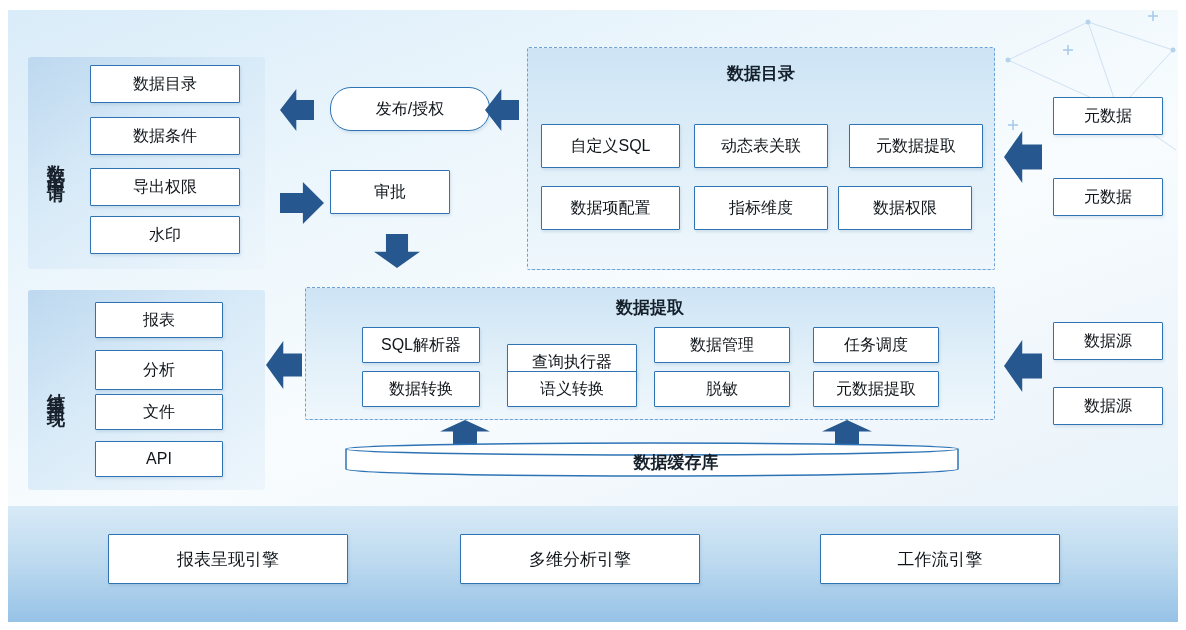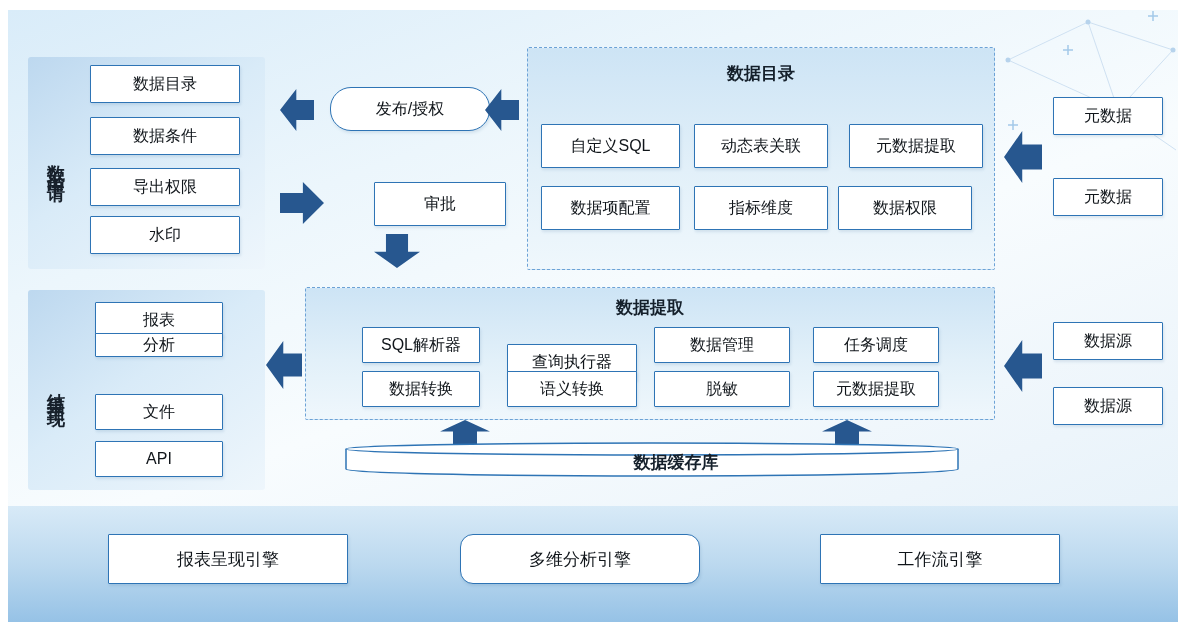--- a/index.html
+++ b/index.html
@@ -93,26 +93,26 @@
     </div>
     <div class="wbox" style="left:82px; top:55px;  width:150px; height:38px;">数据目录</div>
     <div class="wbox" style="left:82px; top:107px; width:150px; height:38px;text-align:center;">数据条件</div>
     <div class="wbox" style="left:82px; top:158px; width:150px; height:38px;">导出权限</div>
     <div class="wbox" style="left:82px; top:206px; width:150px; height:38px;">水印</div>
 
     <div class="side-panel" style="left:20px; top:280px; width:237px; height:200px;">
       <div class="vlabel">结果呈现</div>
     </div>
     <div class="wbox" style="left:87px; top:292px; width:128px; height:36px;">报表</div>
-    <div class="wbox" style="left:87px; top:323px; width:128px; height:24px;">分析</div>
+    <div class="wbox" style="left:87px; top:340px; width:128px; height:40px;">分析</div>
     <div class="wbox" style="left:87px; top:384px; width:128px; height:36px;">文件</div>
     <div class="wbox" style="left:87px; top:431px; width:128px; height:36px;">API</div>
 
     <div class="wbox" style="left:322px; top:77px;  width:160px; height:44px;border-radius:21px;">发布/授权</div>
-    <div class="wbox" style="left:322px; top:172px; width:132px; height:44px;margin-left:44px;">审批</div>
+    <div class="wbox" style="left:322px; top:160px; width:120px; height:44px;">审批</div>
 
     <div class="arrow left" style="left:272px; top:79px;  width:34px; height:42px;"></div>
     <div class="arrow left" style="left:477px; top:79px;  width:34px; height:42px;"></div>
     <div class="arrow right" style="left:272px; top:172px; width:44px; height:42px;"></div>
     <div class="arrow down" style="left:366px; top:224px; width:46px; height:34px;"></div>
 
     <div class="dashed-panel" style="left:519px; top:37px; width:468px; height:223px;">
       <div class="panel-title">数据目录</div>
     </div>
     <div class="wbox" style="left:533px; top:114px; width:139px; height:44px;">自定义SQL</div>
@@ -148,17 +148,17 @@
     <div class="arrow up" style="left:814px; top:410px; width:50px; height:24px;"></div>
     <div class="cyl" style="left:337px; top:432px; width:614px; height:36px;">
       <svg viewBox="0 0 614 36" preserveAspectRatio="none">
         <path d="M1 7 L1 27 A306 7 0 0 0 613 27 L613 7" fill="#ffffff" stroke="#2e74b5" stroke-width="1.5"></path>
         <ellipse cx="307" cy="7" rx="306" ry="6" fill="#ffffff" stroke="#2e74b5" stroke-width="1.5"></ellipse>
       </svg>
       <div class="cyl-label">数据缓存库</div>
     </div>
 
     <div class="wbox engine" style="left:100px; top:524px; width:240px; height:50px;">报表呈现引擎</div>
-    <div class="wbox engine" style="left:452px; top:524px; width:240px; height:50px;border-radius:13px;">多维分析引擎</div>
+    <div class="wbox engine" style="left:452px; top:524px; width:240px; height:50px;">多维分析引擎</div>
     <div class="wbox engine" style="left:812px; top:524px; width:240px; height:50px;">工作流引擎</div>
 
   </div>
 </div>
 
 </body></html>

